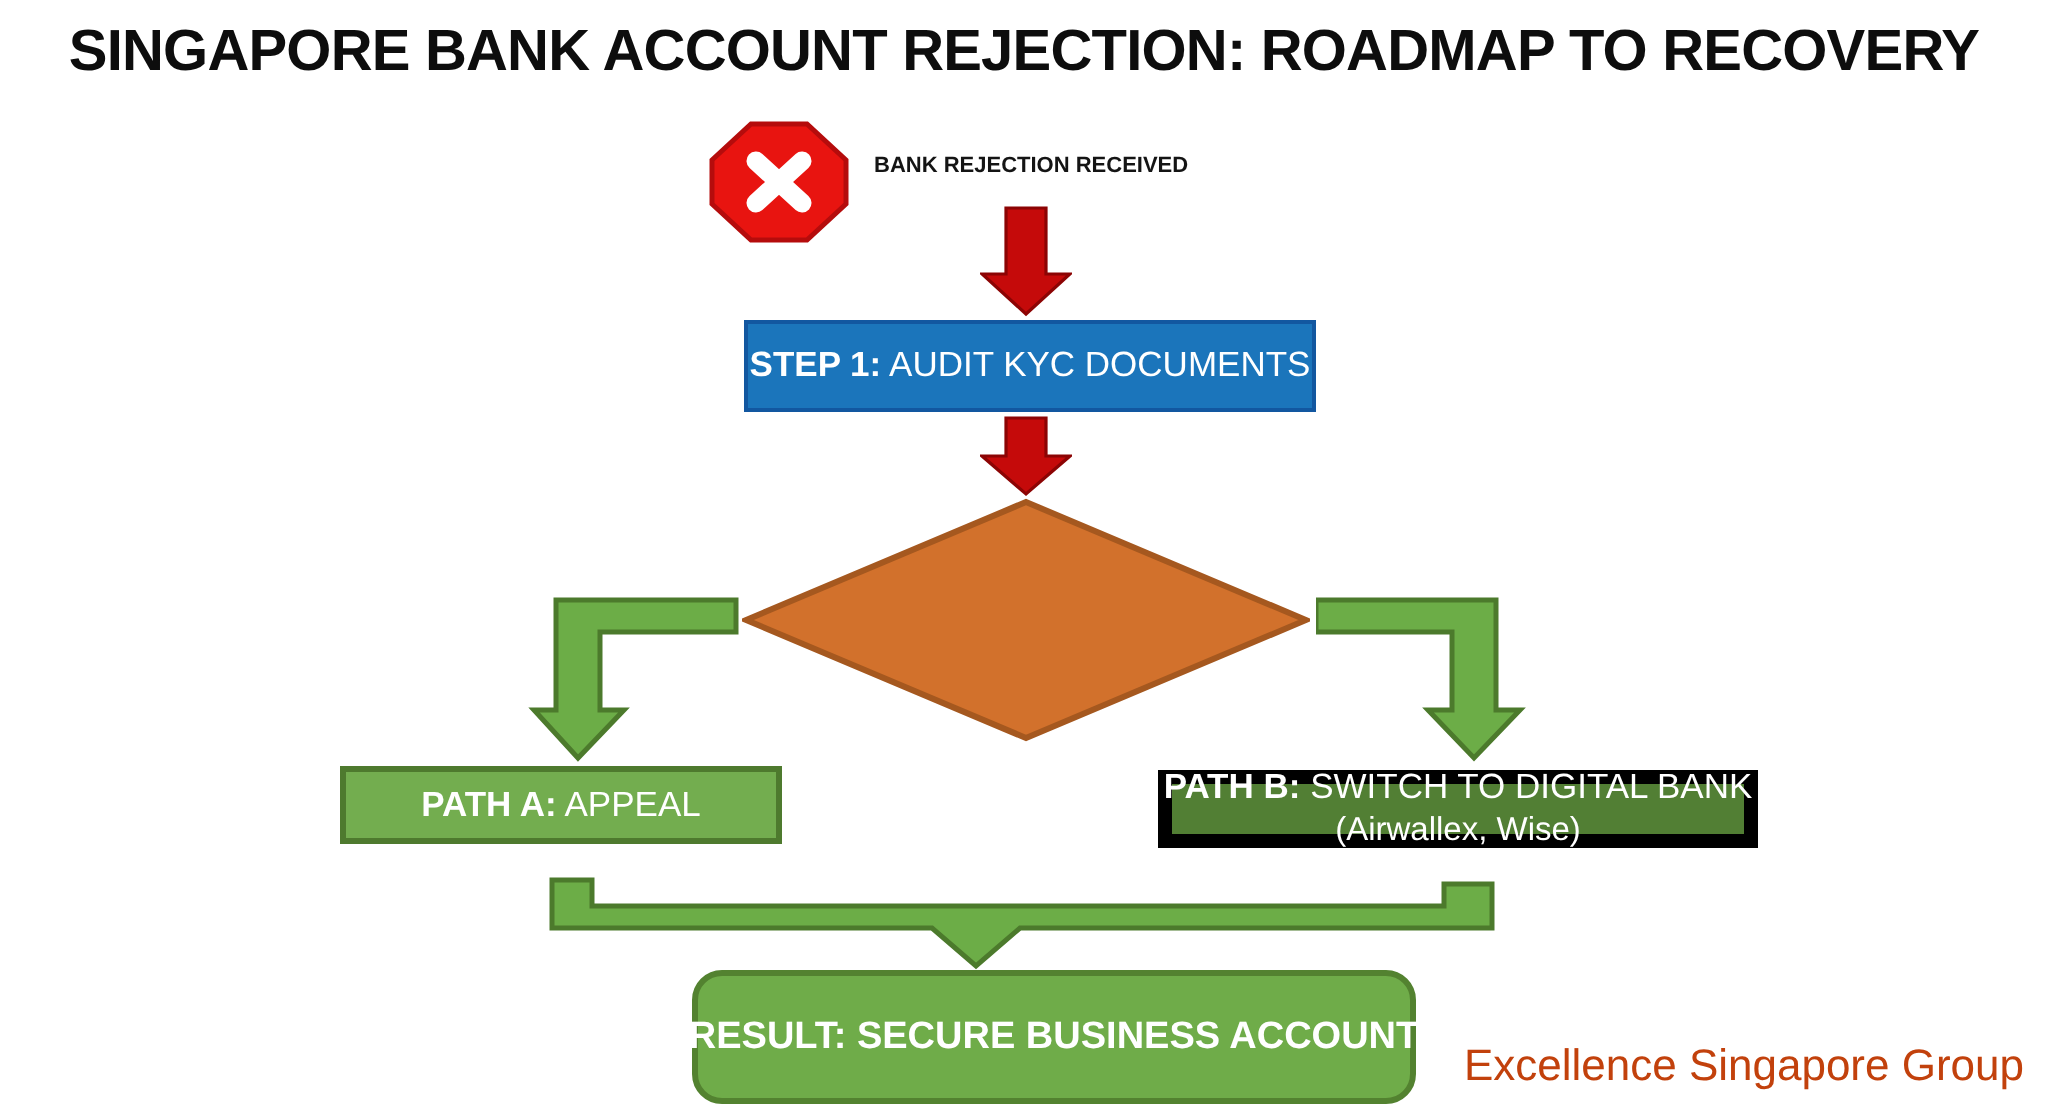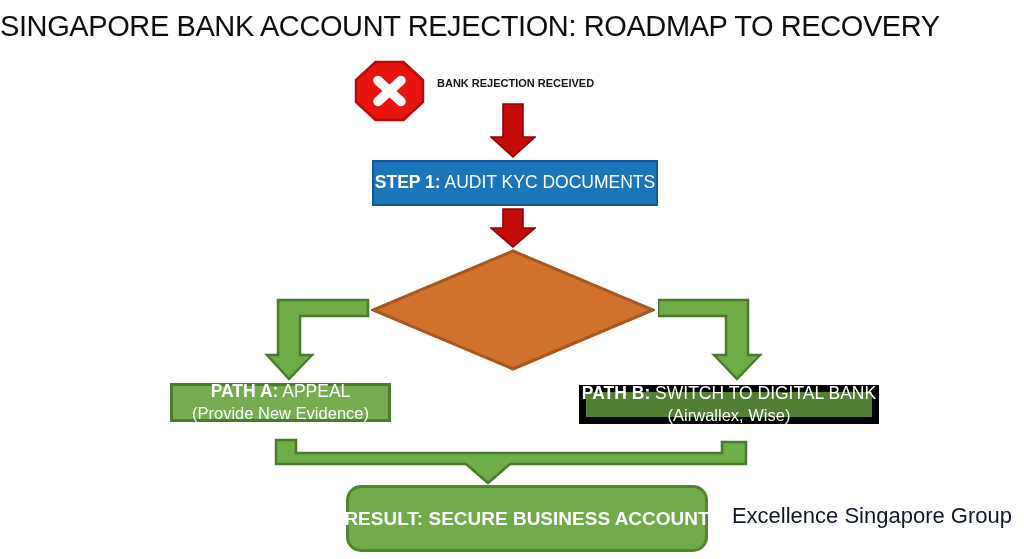--- a/index.html
+++ b/index.html
@@ -9,22 +9,23 @@
     position: relative;
     width: 1024px;
     height: 559px;
     background: #ffffff;
     overflow: hidden;
   }
   .title {
     position: absolute;
     top: 10px; left: 0;
     width: 100%;
+    text-align: center;
     font-size: 29px;
-    font-weight: normal;
+    font-weight: bold;
     letter-spacing: -0.4px;
     color: #0d0d0d;
     white-space: nowrap;
   }
   .abs { position: absolute; }
   .start-label {
     position: absolute;
     left: 437px; top: 77px;
     font-size: 11px;
     font-weight: bold;
@@ -80,23 +81,23 @@
     left: 393px; top: 261px;
     width: 240px;
     text-align: center;
     color: #ffffff;
   }
   .diamond-text .d1 { font-size: 15.5px; font-weight: bold; line-height: 22px; }
   .diamond-text .d2 { font-size: 17.5px; font-weight: bold; line-height: 23px; }
   .diamond-text .d3 { font-size: 14.5px; line-height: 20px; }
   .footer-brand {
     position: absolute;
-    right: 12px; top: 503px;
+    right: 12px; top: 520px;
     font-size: 22px;
-    color: #0f172a;
+    color: #c2410c;
     white-space: nowrap;
   }
 </style>
 </head>
 <body>
 
 <div class="canvas">
 
   <div class="title">SINGAPORE BANK ACCOUNT REJECTION: ROADMAP TO RECOVERY</div>
 
@@ -135,21 +136,20 @@
 
   <svg class="abs" style="left:371px; top:249px;" width="284" height="122" viewBox="0 0 284 122">
     <polygon points="142,2 282,61 142,120 2,61" fill="#d2712c" stroke="#a5581f" stroke-width="3"></polygon>
   </svg>
 
   <div class="node patha-box">
     <div class="l1">
       <span class="bold">PATH A:</span>
       <span>APPEAL</span>
     </div>
-    <div class="l2">(Provide New Evidence)</div>
   </div>
 
   <div class="node pathb-box">
     <div class="l1">
       <span class="bold">PATH B:</span>
       <span>SWITCH TO DIGITAL BANK</span>
     </div>
     <div class="l2">(Airwallex, Wise)</div>
   </div>
 

